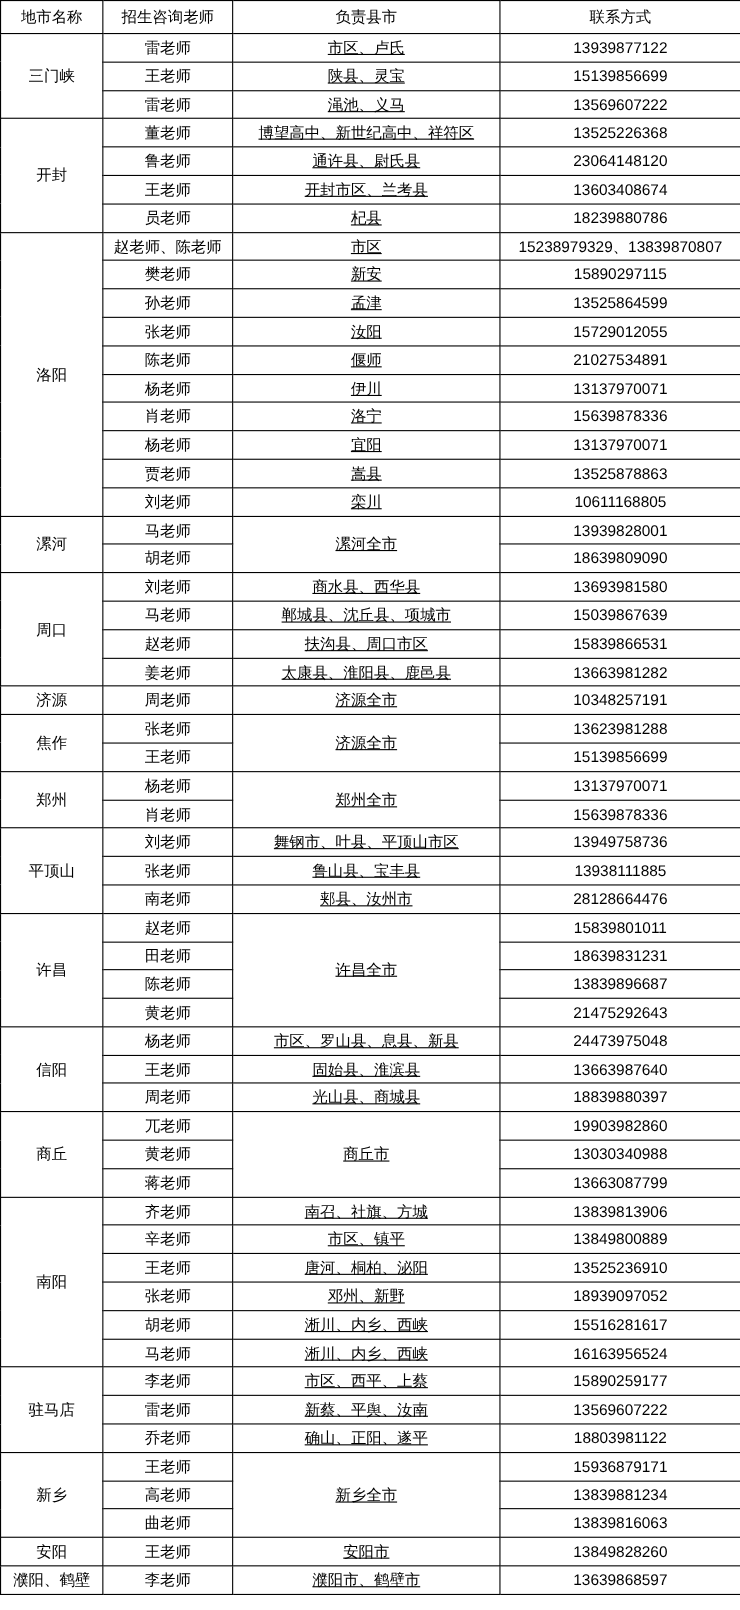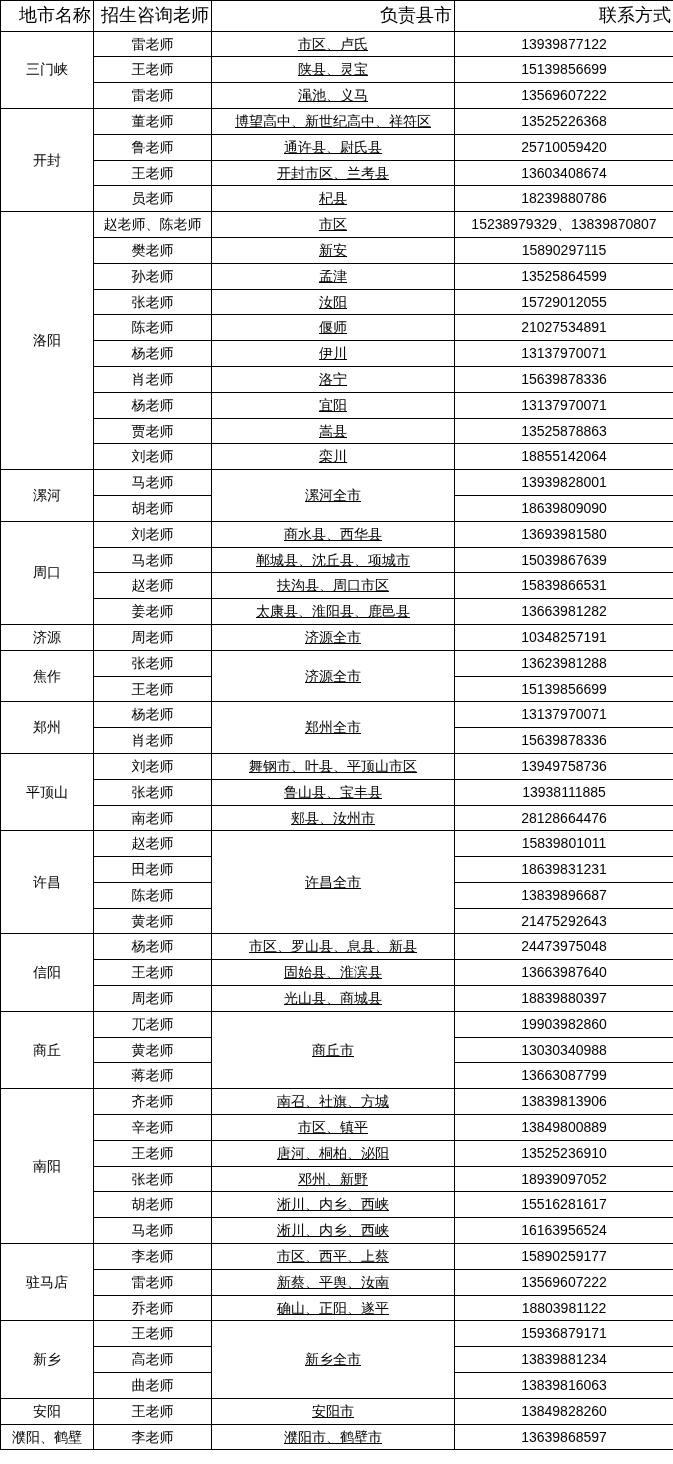--- a/index.html
+++ b/index.html
@@ -24,23 +24,22 @@
     font-size: 14px;
     line-height: 1.2;
     padding: 4px 2px;
     height: 22px;
     box-sizing: border-box;
     word-break: keep-all;
     white-space: nowrap;
     overflow: hidden;
   }
   #contact-table tr.header-row td {
-    font-size: 18px;
+    font-size: 14px;
     height: 30px;
-    text-align: right;
   }
   .col-city   { width: 93px; }
   .col-teacher{ width: 118px; }
   .col-area   { width: 243px; }
   .col-phone  { width: 219px; }
   .phone-cell { font-size: 13.5px; }
   .area-cell  { font-size: 14px; text-decoration: underline; }
   .city-cell  { font-size: 14.5px; }
 </style>
 </head>
@@ -78,21 +77,21 @@
       </tr>
       <tr>
         <td class="city-cell" rowspan="4">开封</td>
         <td>董老师</td>
         <td class="area-cell">博望高中、新世纪高中、祥符区</td>
         <td class="phone-cell">13525226368</td>
       </tr>
       <tr>
         <td>鲁老师</td>
         <td class="area-cell">通许县、尉氏县</td>
-        <td class="phone-cell">25710059420</td>
+        <td class="phone-cell">23064148120</td>
       </tr>
       <tr>
         <td>王老师</td>
         <td class="area-cell">开封市区、兰考县</td>
         <td class="phone-cell">13603408674</td>
       </tr>
       <tr>
         <td>员老师</td>
         <td class="area-cell">杞县</td>
         <td class="phone-cell">18239880786</td>
@@ -139,21 +138,21 @@
         <td class="phone-cell">13137970071</td>
       </tr>
       <tr>
         <td>贾老师</td>
         <td class="area-cell">嵩县</td>
         <td class="phone-cell">13525878863</td>
       </tr>
       <tr>
         <td>刘老师</td>
         <td class="area-cell">栾川</td>
-        <td class="phone-cell">18855142064</td>
+        <td class="phone-cell">10611168805</td>
       </tr>
       <tr>
         <td class="city-cell" rowspan="2">漯河</td>
         <td>马老师</td>
         <td class="area-cell" rowspan="2">漯河全市</td>
         <td class="phone-cell">13939828001</td>
       </tr>
       <tr>
         <td>胡老师</td>
         <td class="phone-cell">18639809090</td>

